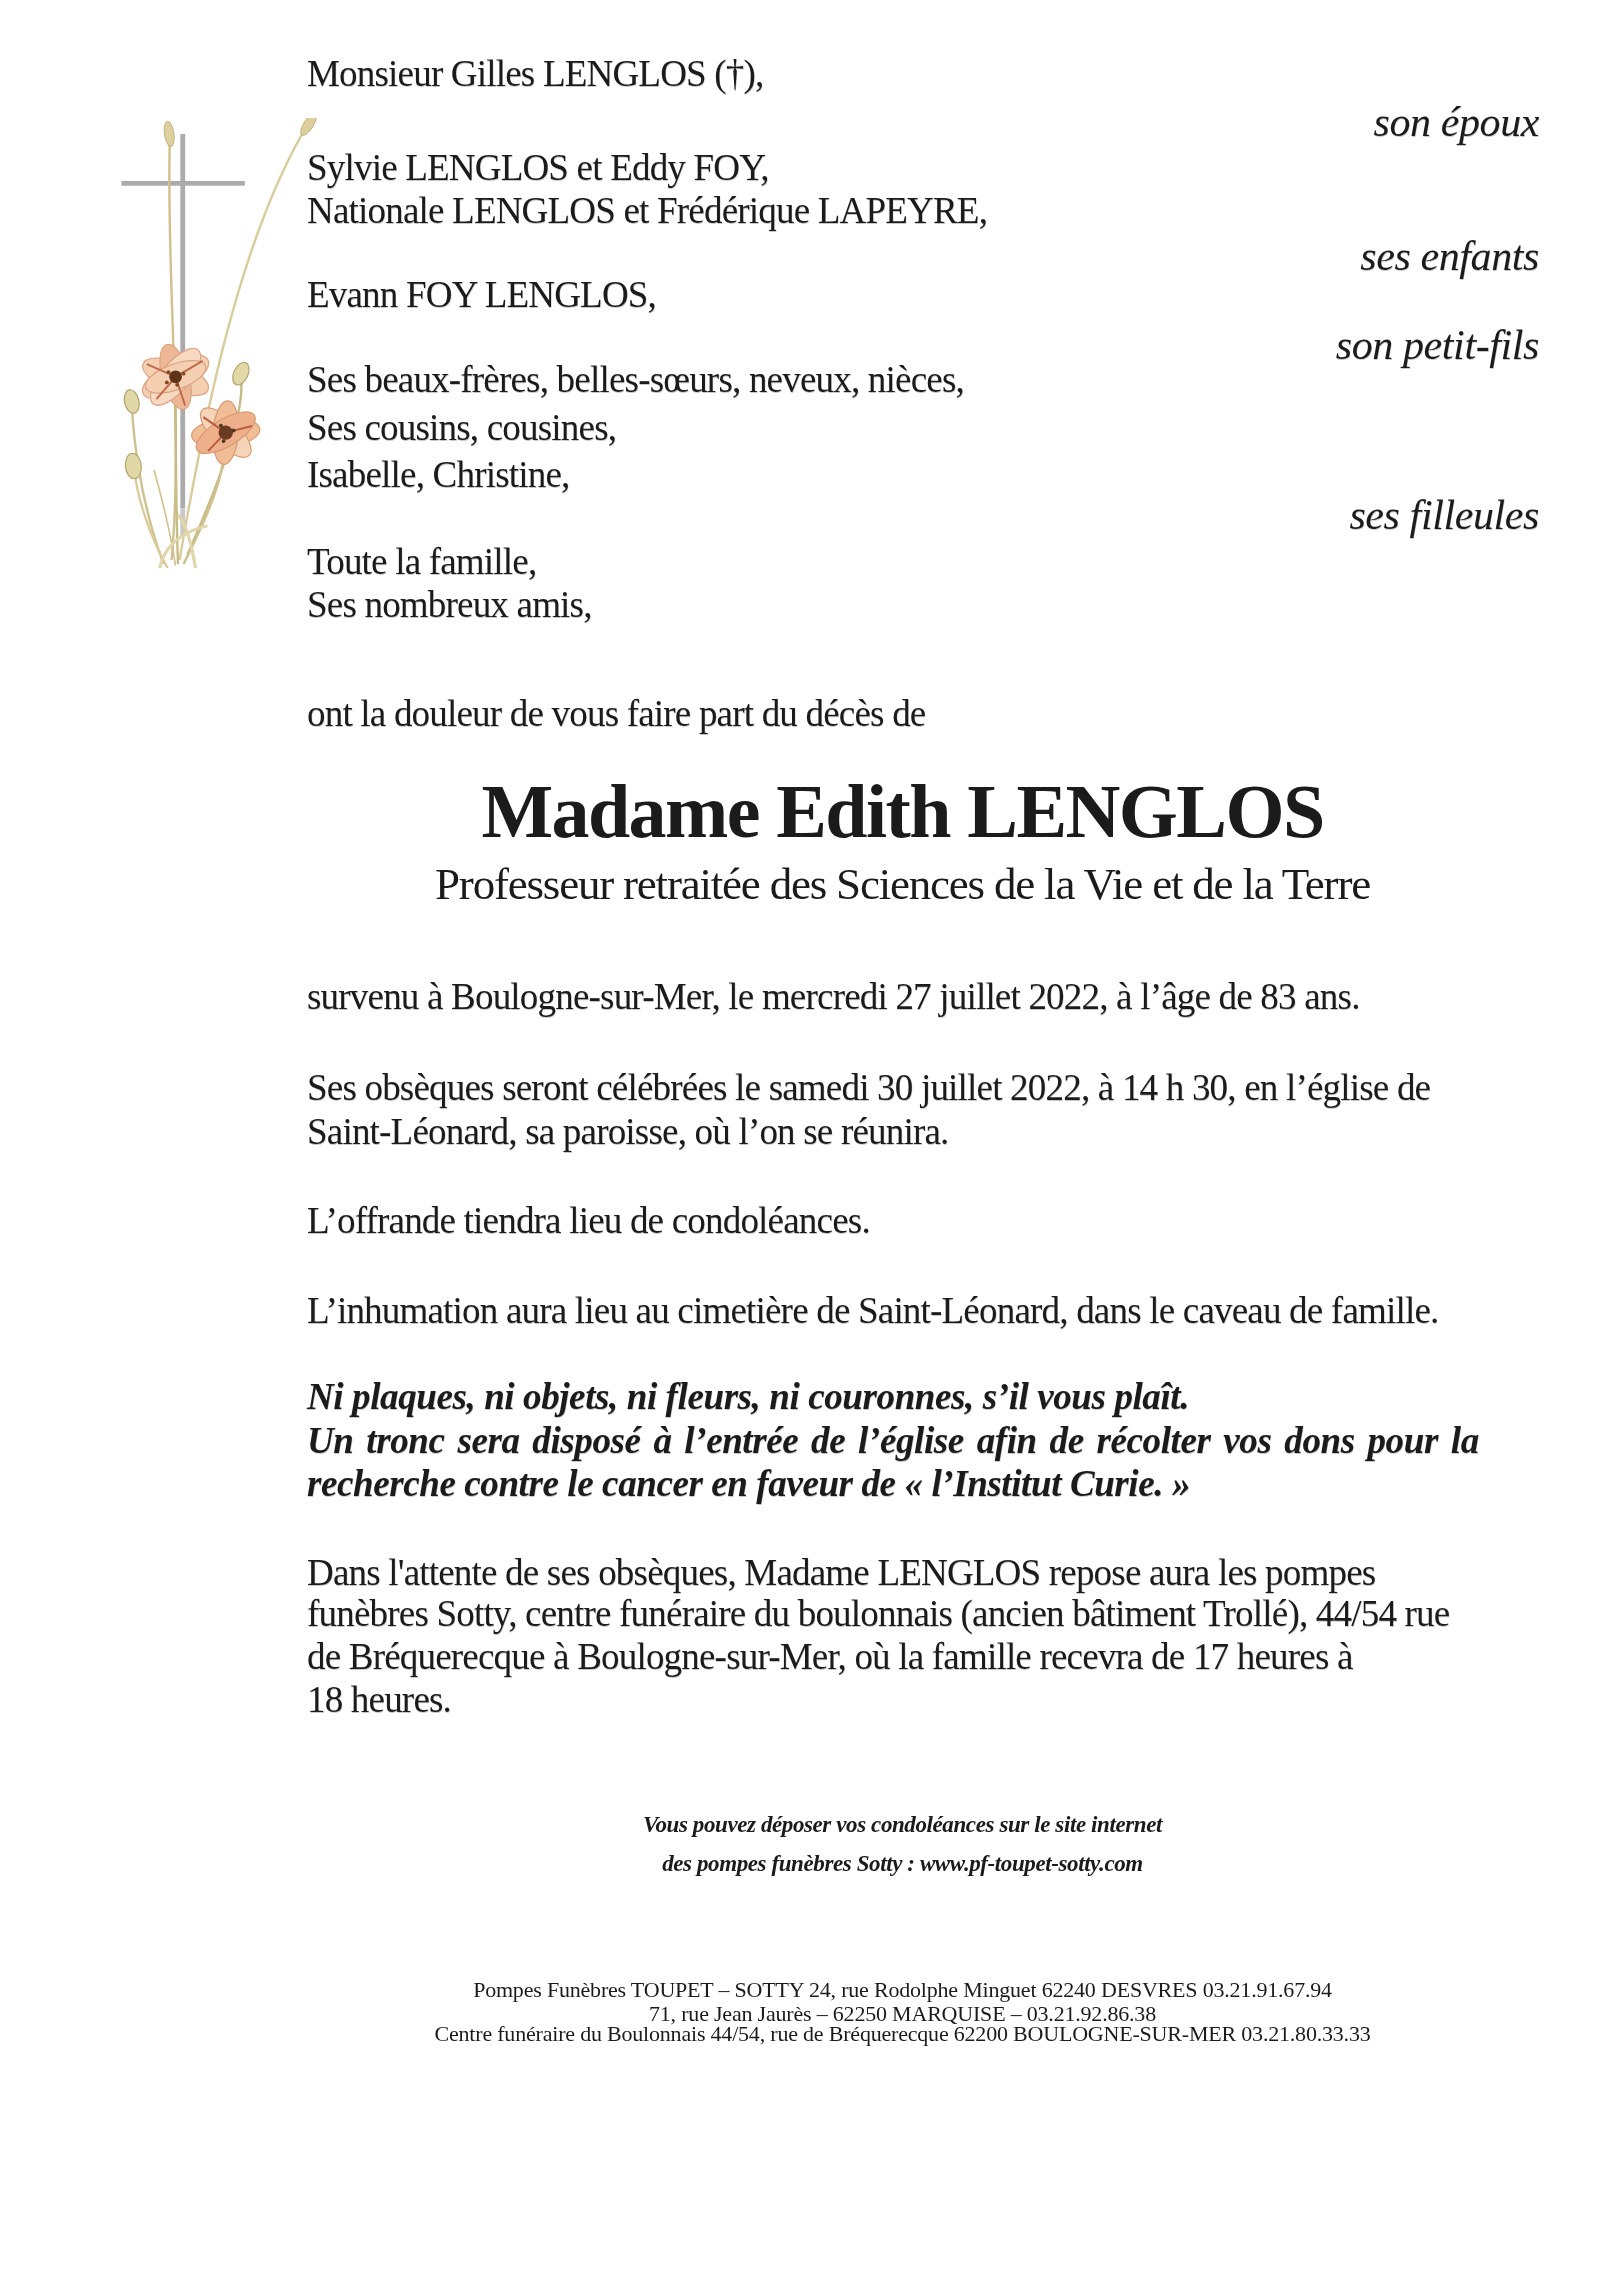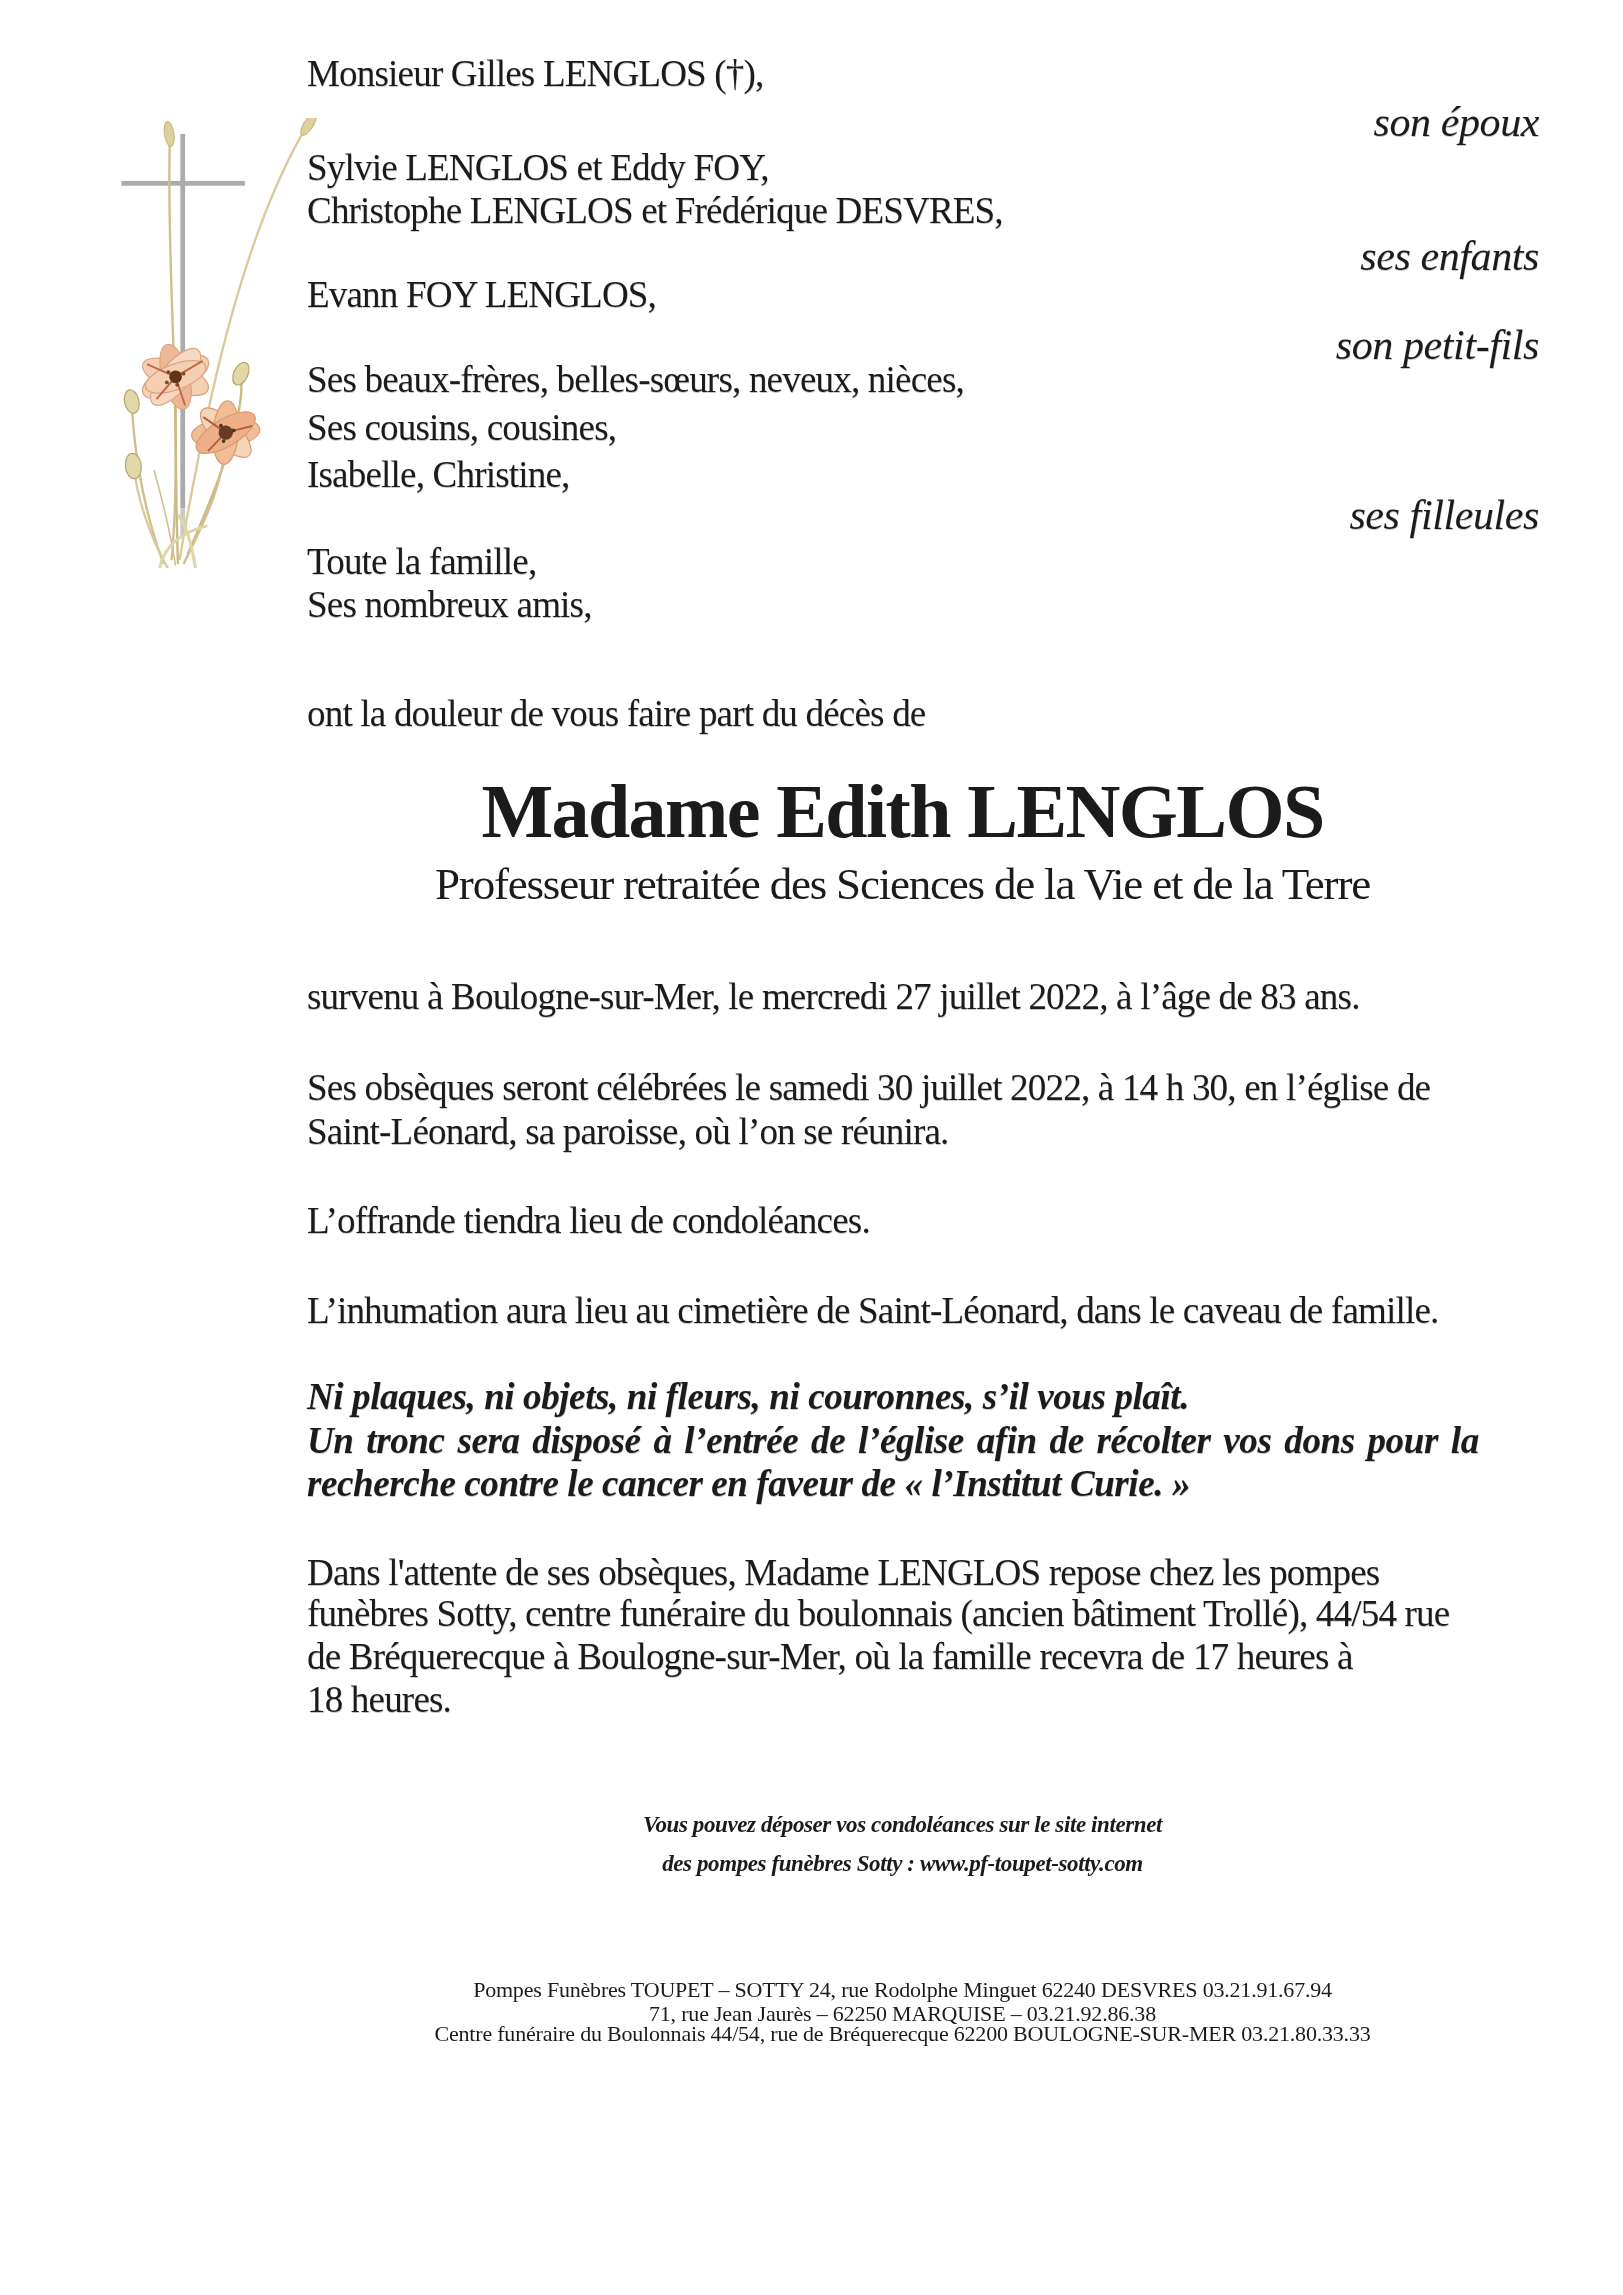--- a/index.html
+++ b/index.html
@@ -148,21 +148,21 @@
           <circle cx="-8" cy="-7" r="2.4"></circle>
         <circle cx="0" cy="11" r="2.4"></circle>
       </g>
     </g>
   </svg>
 
   <div class="line" style="top:53px">Monsieur Gilles LENGLOS (†),</div>
   <div class="rlabel" style="top:98px">son époux</div>
 
   <div class="line" style="top:147px">Sylvie LENGLOS et Eddy FOY,</div>
-  <div class="line" style="top:190px">Christophe LENGLOS et Frédérique DESVRES,</div>
+  <div class="line" style="top:190px">Nationale LENGLOS et Frédérique LAPEYRE,</div>
   <div class="rlabel" style="top:232px">ses enfants</div>
 
   <div class="line" style="top:274px">Evann FOY LENGLOS,</div>
   <div class="rlabel" style="top:321px">son petit-fils</div>
 
   <div class="line" style="top:359px">Ses beaux-frères, belles-sœurs, neveux, nièces,</div>
   <div class="line" style="top:407px">Ses cousins, cousines,</div>
   <div class="line" style="top:454px">Isabelle, Christine,</div>
   <div class="rlabel" style="top:491px">ses filleules</div>
 
@@ -177,21 +177,21 @@
   <div class="line" style="top:976px">survenu à Boulogne-sur-Mer, le mercredi 27 juillet 2022, à l’âge de 83 ans.</div>
   <div class="line" style="top:1067px">Ses obsèques seront célébrées le samedi 30 juillet 2022, à 14 h 30, en l’église de</div>
   <div class="line" style="top:1111px">Saint-Léonard, sa paroisse, où l’on se réunira.</div>
   <div class="line" style="top:1200px">L’offrande tiendra lieu de condoléances.</div>
   <div class="line" style="top:1290px">L’inhumation aura lieu au cimetière de Saint-Léonard, dans le caveau de famille.</div>
 
   <div class="line bi" style="top:1376px">Ni plaques, ni objets, ni fleurs, ni couronnes, s’il vous plaît.</div>
   <div class="line bi tronc" style="top:1420px">Un tronc sera disposé à l’entrée de l’église afin de récolter vos dons pour la</div>
   <div class="line bi" style="top:1463px">recherche contre le cancer en faveur de « l’Institut Curie. »</div>
 
-  <div class="line" style="top:1552px">Dans l'attente de ses obsèques, Madame LENGLOS repose chez les pompes</div>
+  <div class="line" style="top:1552px">Dans l'attente de ses obsèques, Madame LENGLOS repose aura les pompes</div>
   <div class="line" style="top:1593px">funèbres Sotty, centre funéraire du boulonnais (ancien bâtiment Trollé), 44/54 rue</div>
   <div class="line" style="top:1636px">de Bréquerecque à Boulogne-sur-Mer, où la famille recevra de 17 heures à</div>
   <div class="line" style="top:1679px">18 heures.</div>
 
   <div class="centered web" style="top:1812px">Vous pouvez déposer vos condoléances sur le site internet</div>
   <div class="centered web" style="top:1851px">des pompes funèbres Sotty : www.pf-toupet-sotty.com</div>
 
   <div class="centered foot" style="top:1977px">Pompes Funèbres TOUPET – SOTTY 24, rue Rodolphe Minguet 62240 DESVRES 03.21.91.67.94</div>
   <div class="centered foot" style="top:2001px">71, rue Jean Jaurès – 62250 MARQUISE – 03.21.92.86.38</div>
   <div class="centered foot" style="top:2021px">Centre funéraire du Boulonnais 44/54, rue de Bréquerecque 62200 BOULOGNE-SUR-MER 03.21.80.33.33</div>

